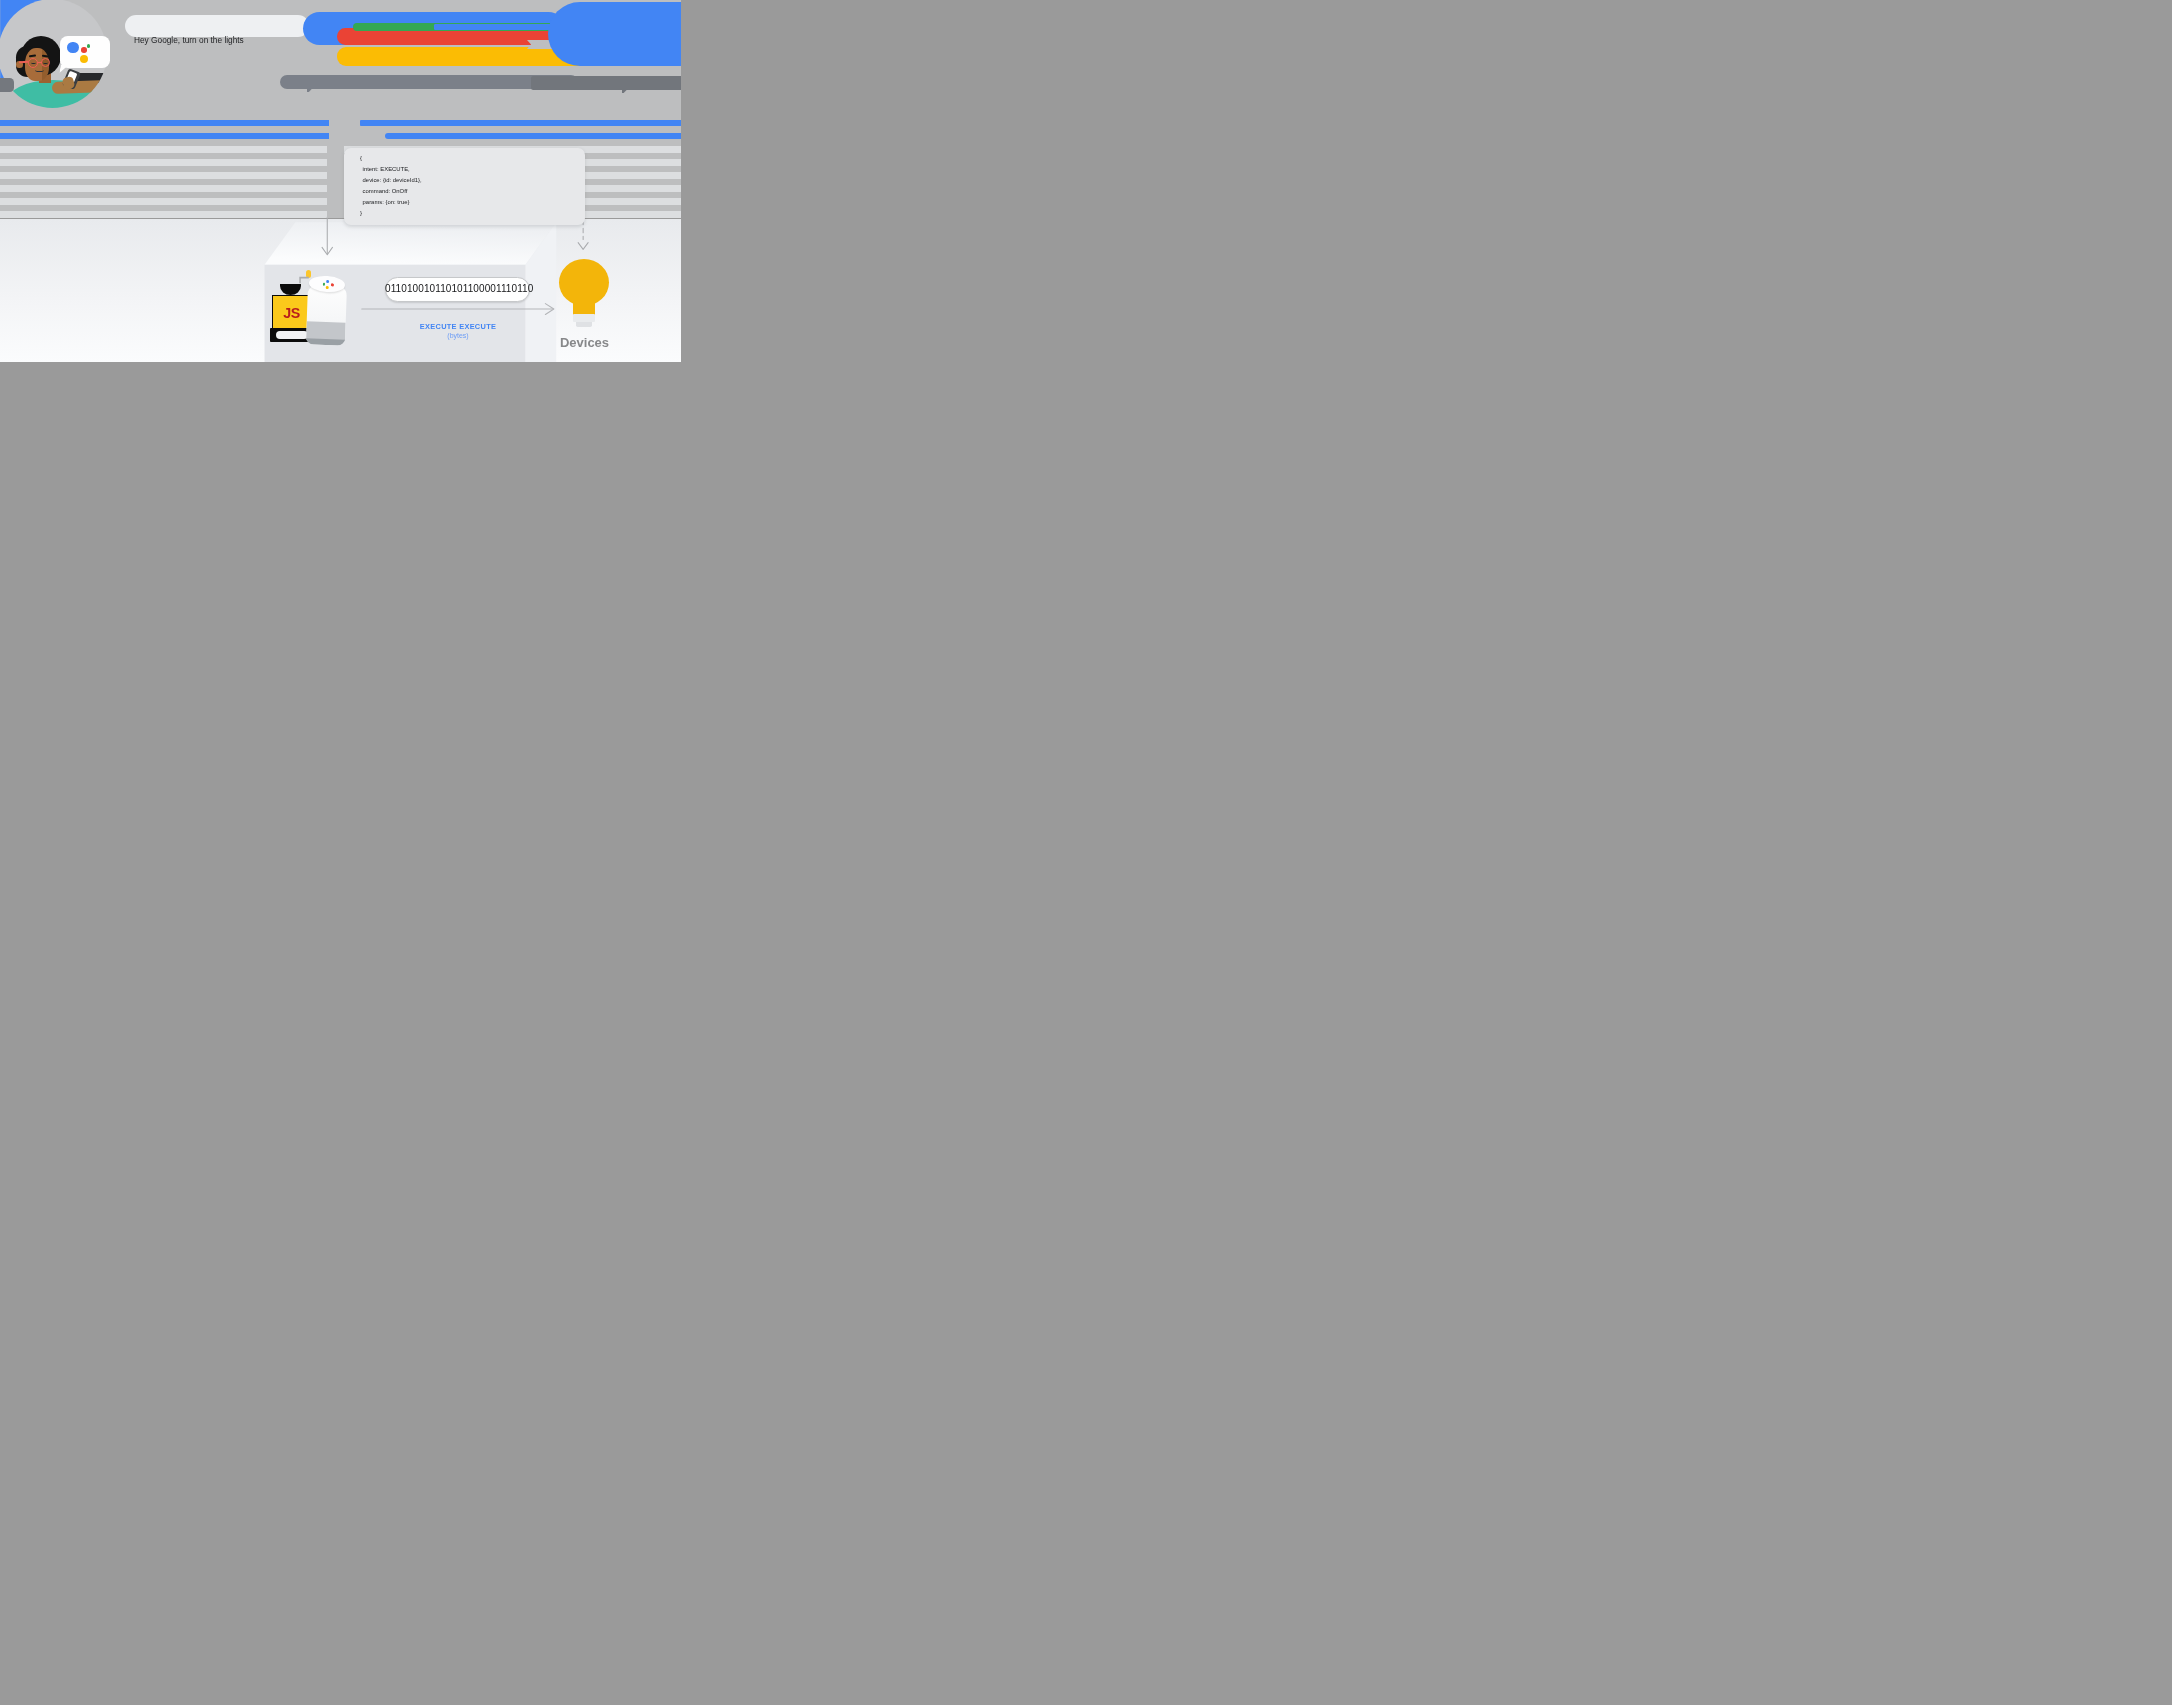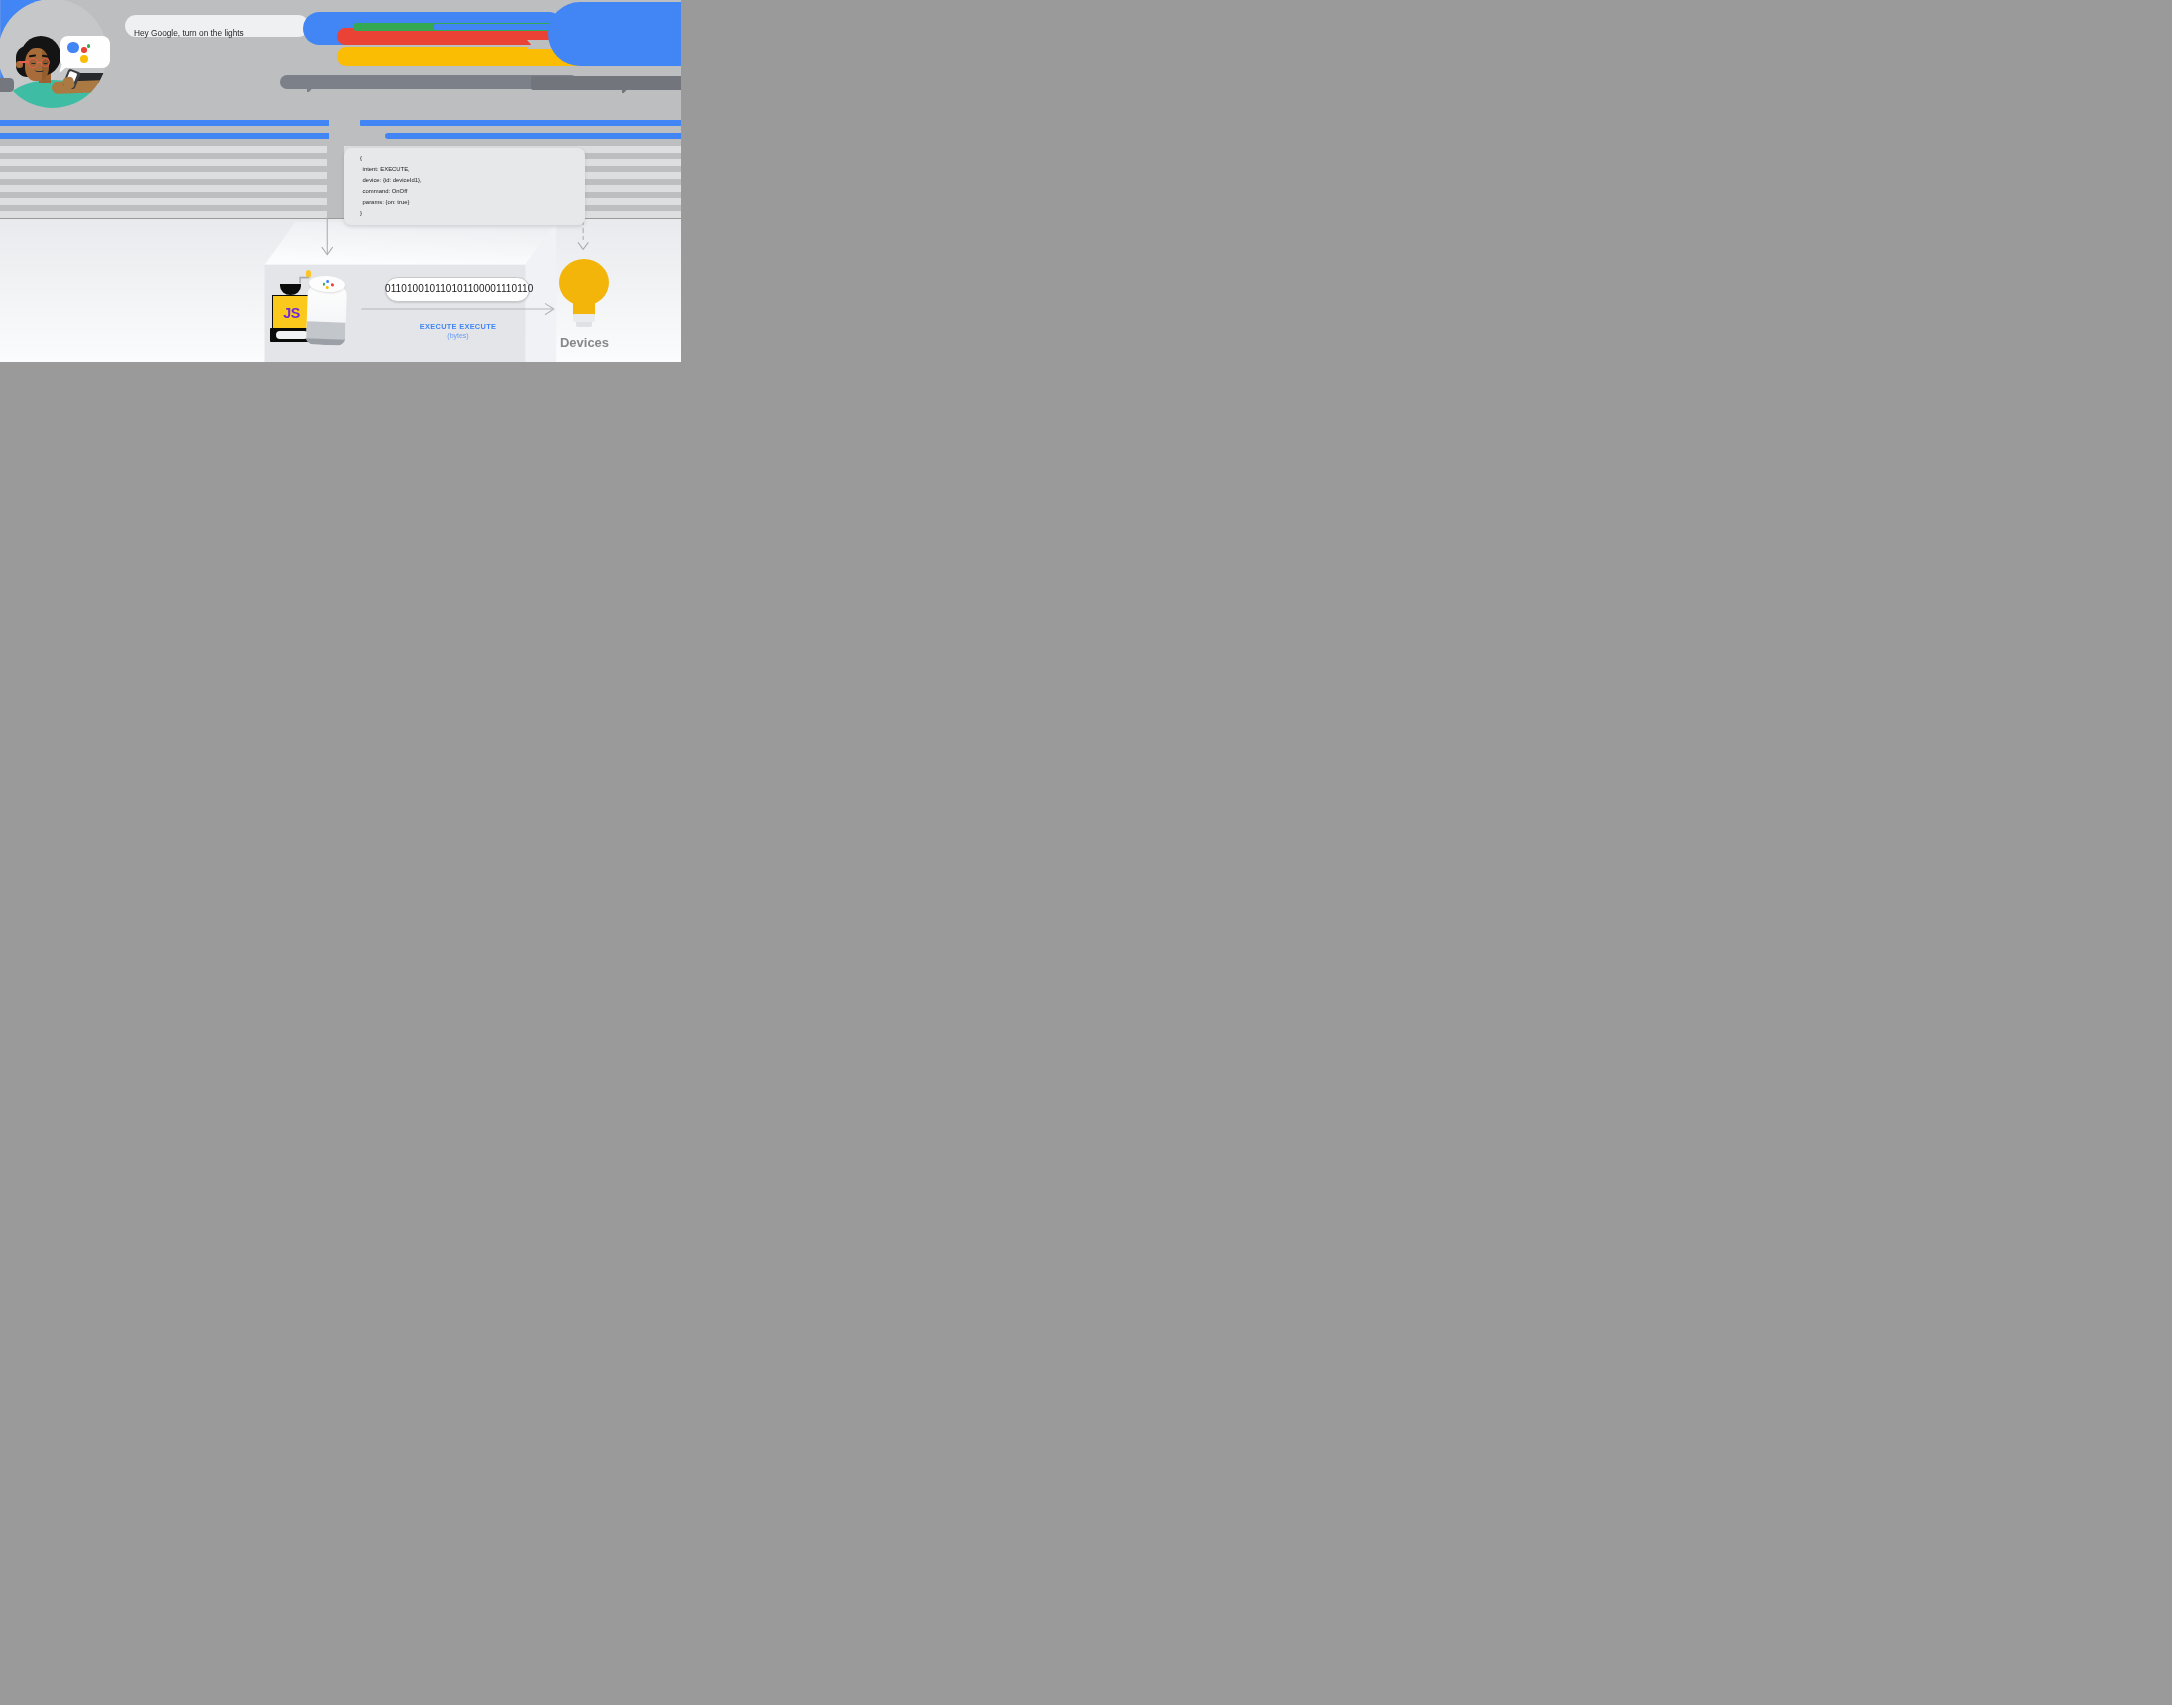--- a/index.html
+++ b/index.html
@@ -30,21 +30,21 @@
   .bar-a{left:280px;top:75px;width:298px;height:14.3px;background:#7b8089;border-radius:7.4px;}
   .tail-a{left:307px;top:88px;width:5.6px;height:4.3px;background:#7b8089;
     clip-path:polygon(0 0,100% 0,30% 100%,0 100%);}
   .bar-b{left:531px;top:76px;width:152px;height:13.5px;background:#72767c;border-radius:2.2px 0 0 2.2px;}
   .tail-b{left:622px;top:89px;width:5.6px;height:3.9px;background:#72767c;
     clip-path:polygon(0 0,100% 0,30% 100%,0 100%);}
   .bar-edge-piece{left:-5.2px;top:78px;width:18.7px;height:14px;background:#74787e;border-radius:0 4.3px 4.3px 0;}
 
   
   .hey-bubble{left:125px;top:15px;width:184px;height:22px;background:#eef0f2;border-radius:11.3px;}
-  .hey-text{left:134px;top:22px;height:22px;line-height:22px;font-size:8.3px;color:#1f2023;white-space:nowrap;}
+  .hey-text{left:134px;top:29px;height:22px;line-height:22px;font-size:8.3px;color:#1f2023;white-space:nowrap;}
 
   
   .blue-pill{left:303px;top:11.7px;width:262px;height:33px;background:#4285f4;border-radius:16.5px;}
   .red-bar{left:337px;top:28px;width:216px;height:16.5px;background:#ea4335;border-radius:8.3px 0 0 8.3px;}
   .green-bar{left:353px;top:22.6px;width:201px;height:8.3px;background:#34a853;border-radius:3.9px 0 0 3.9px;}
   .small-blue-bar{left:434px;top:23.5px;width:118px;height:6.5px;background:#4285f4;border-radius:1.3px 0 0 1.3px;}
   .yellow-bar{left:337px;top:47px;width:243px;height:18.7px;background:#fbbc04;border-radius:9px 0 0 9px;}
   .gray-notch{left:527px;top:40px;width:29px;height:9px;background:#bdbebf;
     clip-path:polygon(0 0,14% 50%,0 100%,100% 100%,100% 0);}
   .blue-blob{left:548px;top:2.2px;width:136px;height:64px;background:#4285f4;border-radius:32px 0 0 32px;}
@@ -63,21 +63,21 @@
   .exec-label{left:386px;top:322px;width:144px;text-align:center;font-size:7.4px;font-weight:bold;
     letter-spacing:0.3px;color:#4285f4;}
   .bytes-label{left:386px;top:332px;width:144px;text-align:center;font-size:7px;color:#6d9df5;}
   .devices-label{left:543px;top:335px;width:83px;text-align:center;font-size:13px;color:#87888a;font-weight:bold;}
 
   
   .js-antenna{left:306px;top:270px;width:4.8px;height:7.8px;background:#fcc62b;border-radius:2.6px;}
   .js-funnel{left:280px;top:284px;width:21px;height:11.3px;background:#0b0b0b;border-radius:0 0 11.3px 11.3px / 0 0 9.6px 9.6px;}
   .js-box{left:272px;top:295px;width:39px;height:34px;background:#fbc91b;border:1.3px solid #0b0b0b;
     display:flex;align-items:center;justify-content:center;}
-  .js-box span{font-size:14.3px;font-weight:800;color:#6d28d9;letter-spacing:-0.4px;padding-top:2.6px;}
+  .js-box span{font-size:14.3px;font-weight:800;color:#b91c1c;letter-spacing:-0.4px;padding-top:2.6px;}
   .js-base{left:270px;top:328px;width:43px;height:14.3px;background:#0b0b0b;border-radius:0.9px;}
   .js-slot{left:276px;top:331px;width:32px;height:7.8px;background:#f2f3f4;border-radius:3.9px;}
 
   
   .home-body{left:307px;top:282px;width:39px;height:63px;transform:rotate(2deg);overflow:hidden;
     border-radius:19px 19px 7.8px 7.8px / 13px 13px 7px 7px;
     background:linear-gradient(180deg,#fefefe 0%,#f6f7f8 58%,#eceef0 100%);}
   .home-band{position:absolute;left:0;right:0;bottom:5.2px;height:18px;background:#c3c6ca;}
   .home-rim{position:absolute;left:0;right:0;bottom:0;height:5.6px;background:#9aa0a5;}
   .home-top{left:309px;top:276px;width:36px;height:15.6px;background:#fdfdfe;border-radius:50%;

